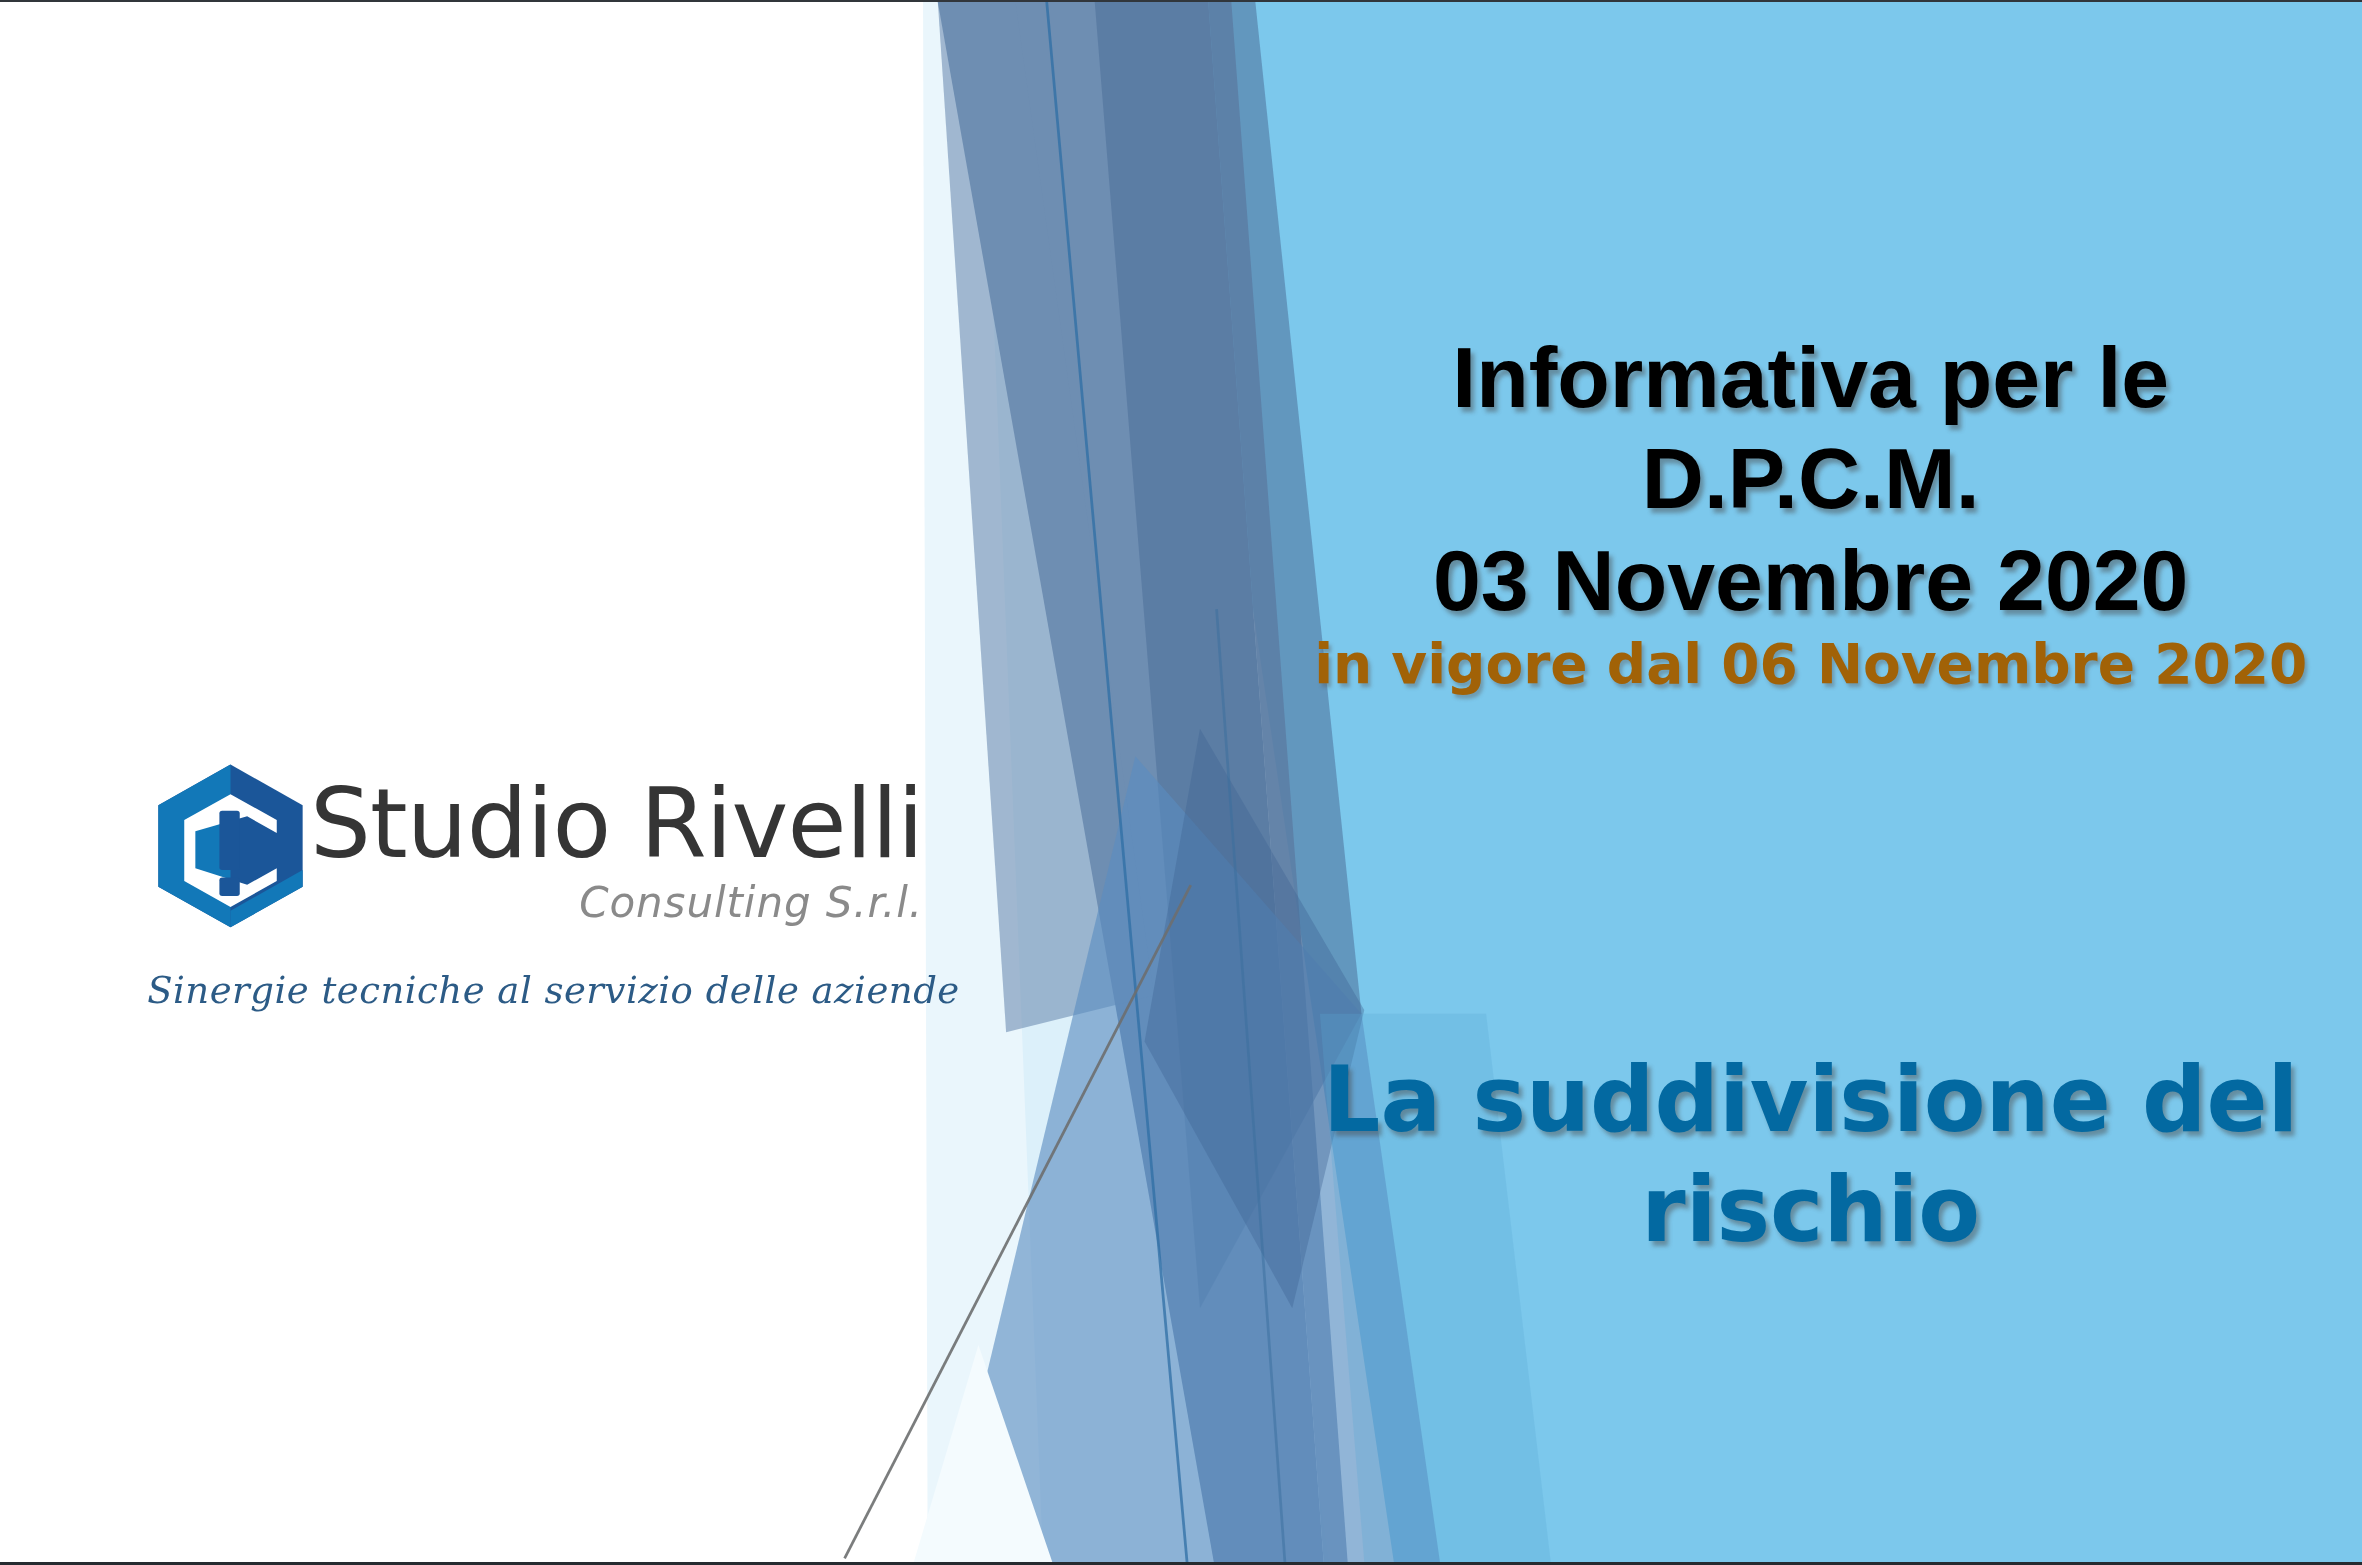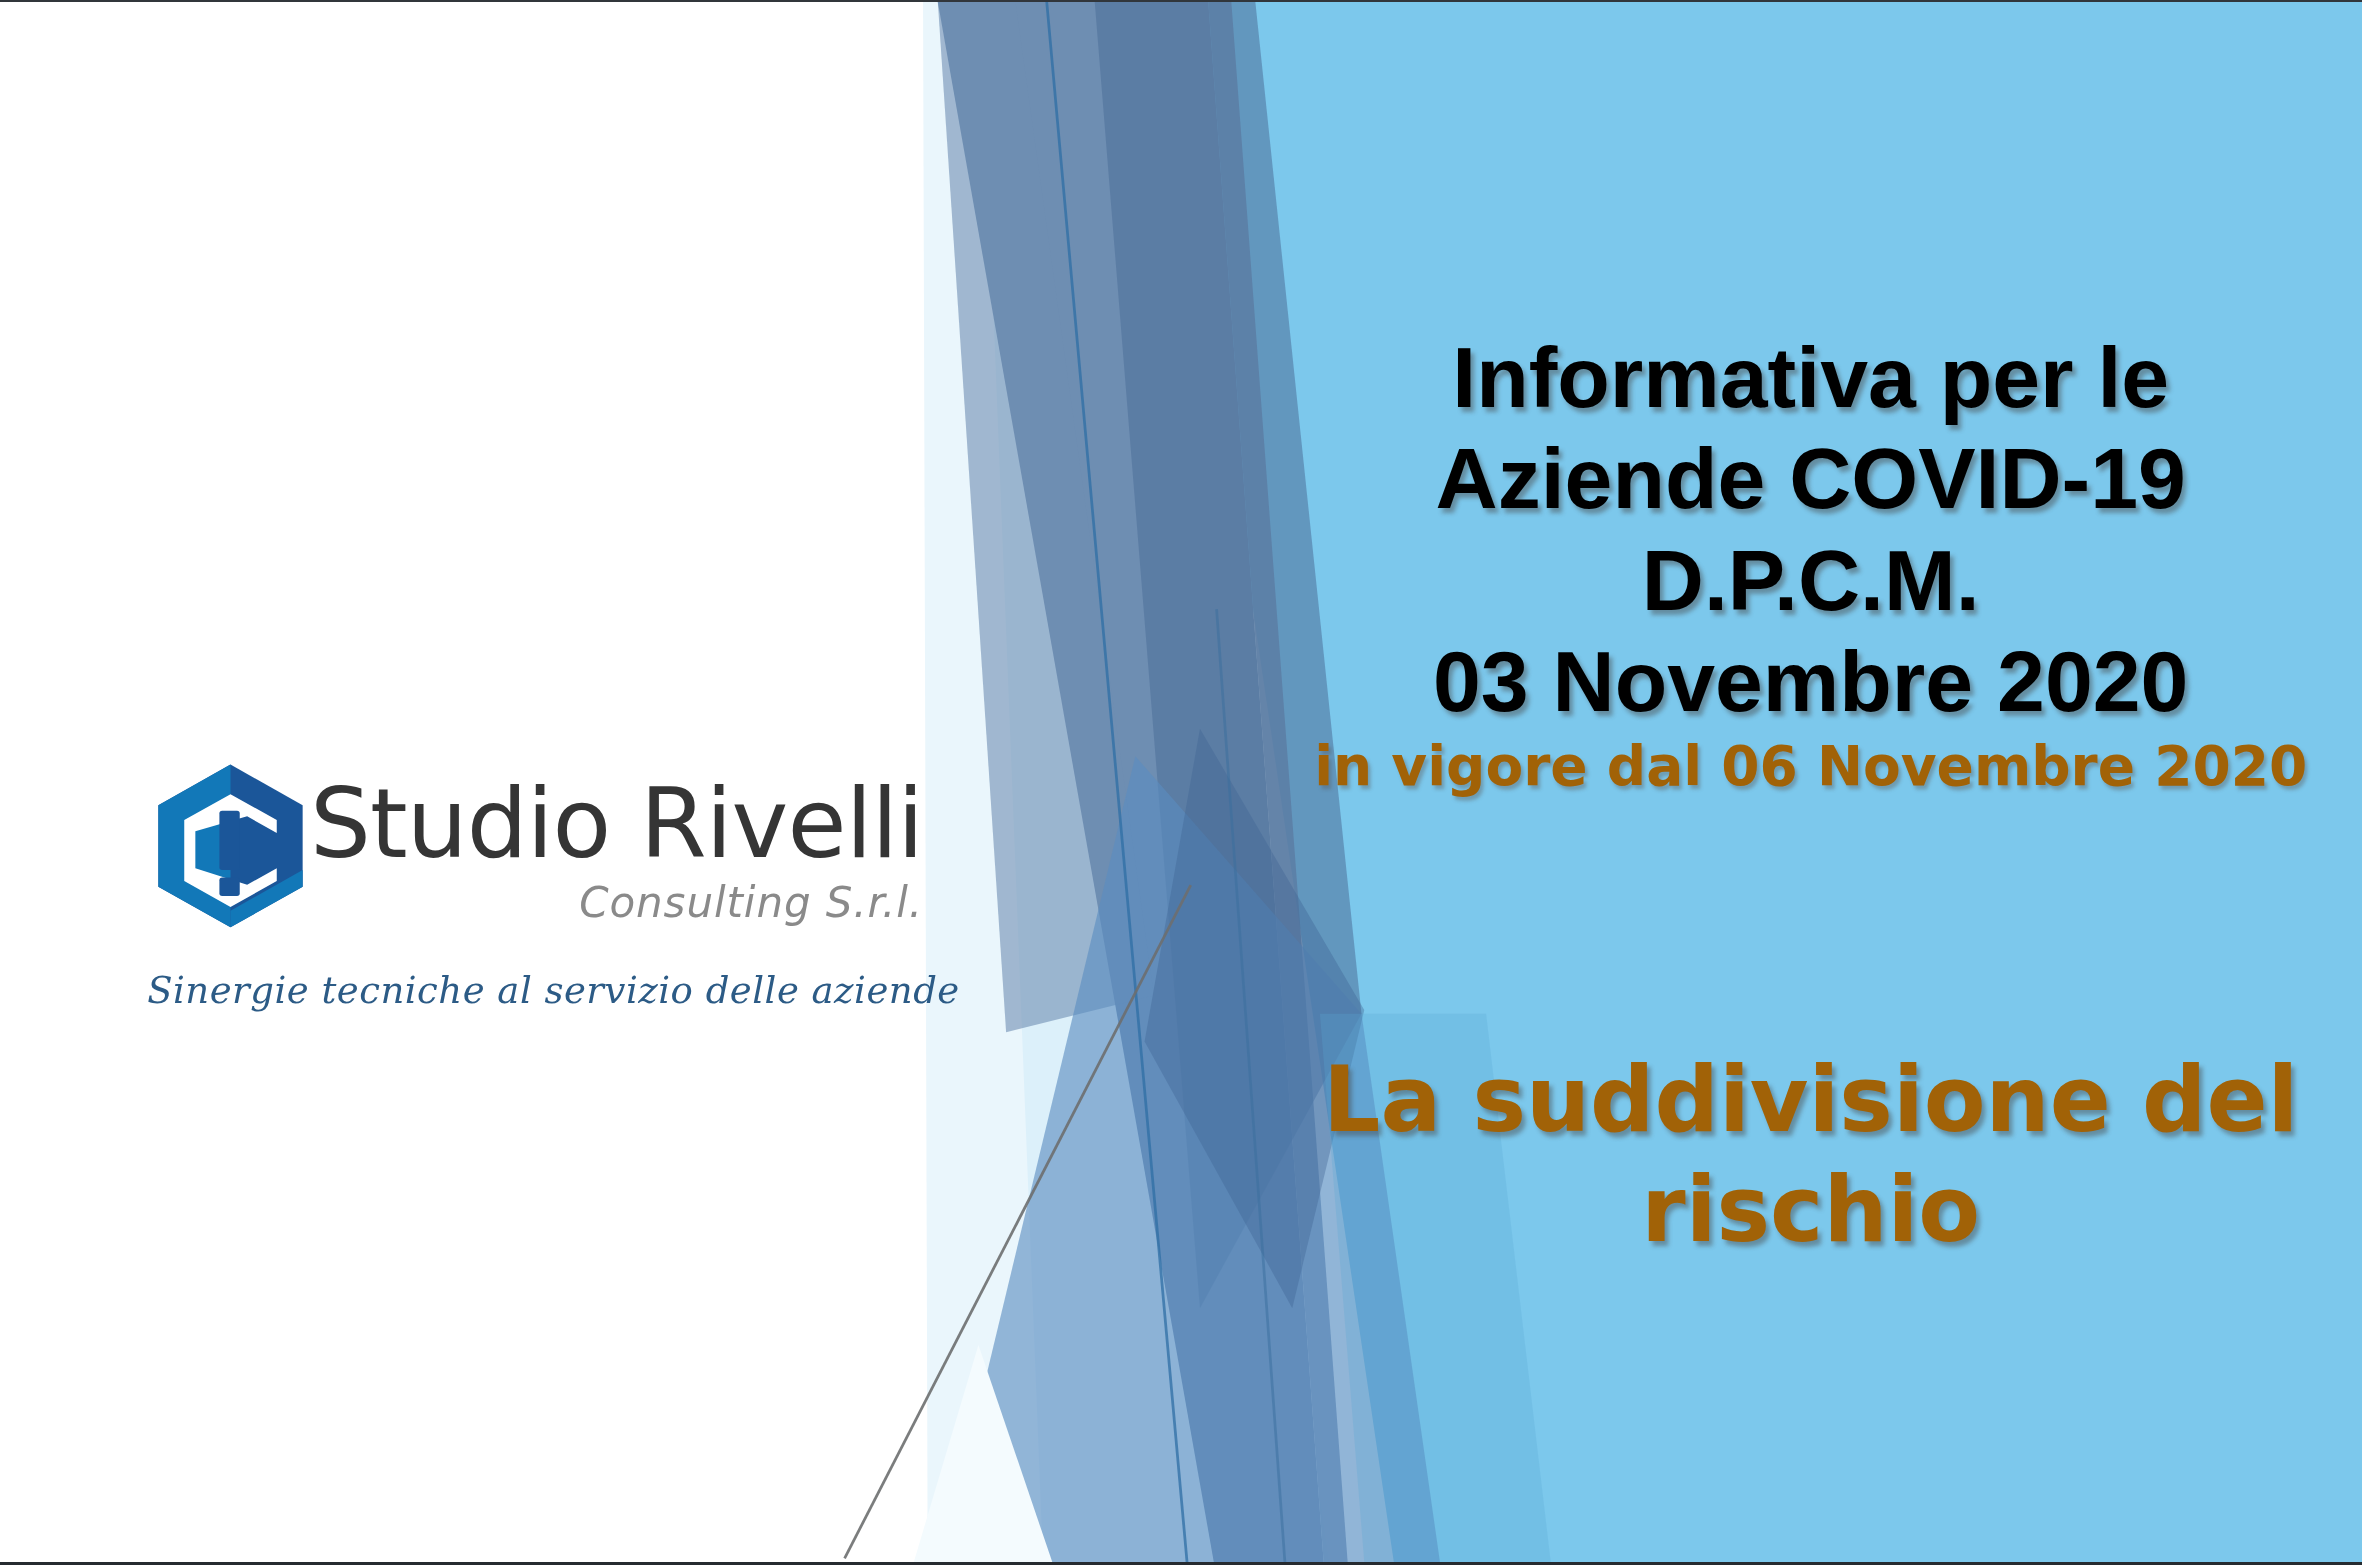--- a/index.html
+++ b/index.html
@@ -147,21 +147,21 @@
     position: absolute;
     left: 20px;
     right: 16.6px;
     top: 1043px;
     text-align: center;
   }
 
   .sline {
     font-family: "DejaVu Sans", sans-serif;
     font-weight: bold;
-    color: #a16207;
+    color: #0369a1;
     font-size: 90px;
     line-height: 1.22;
     text-shadow: 3.7px 4.6px 4.6px rgba(70,70,70,0.45);
     white-space: nowrap;
   }
 </style>
 </head>
 <body>
 
 <div id="slide">
@@ -225,21 +225,20 @@
       </div>
 
       <div class="tagline">Sinergie  tecniche al servizio delle aziende</div>
     </div>
   </div>
 
   <div id="title-panel">
 
     <div id="title-block">
       <div class="tline">Informativa per le</div>
-      <div class="tline">Aziende COVID-19</div>
       <div class="tline">D.P.C.M.</div>
       <div class="tline">03 Novembre 2020</div>
       <div class="tline-red">in vigore dal 06 Novembre 2020</div>
     </div>
 
     <div id="subtitle-block">
       <div class="sline">La suddivisione del</div>
       <div class="sline">rischio</div>
     </div>
 

